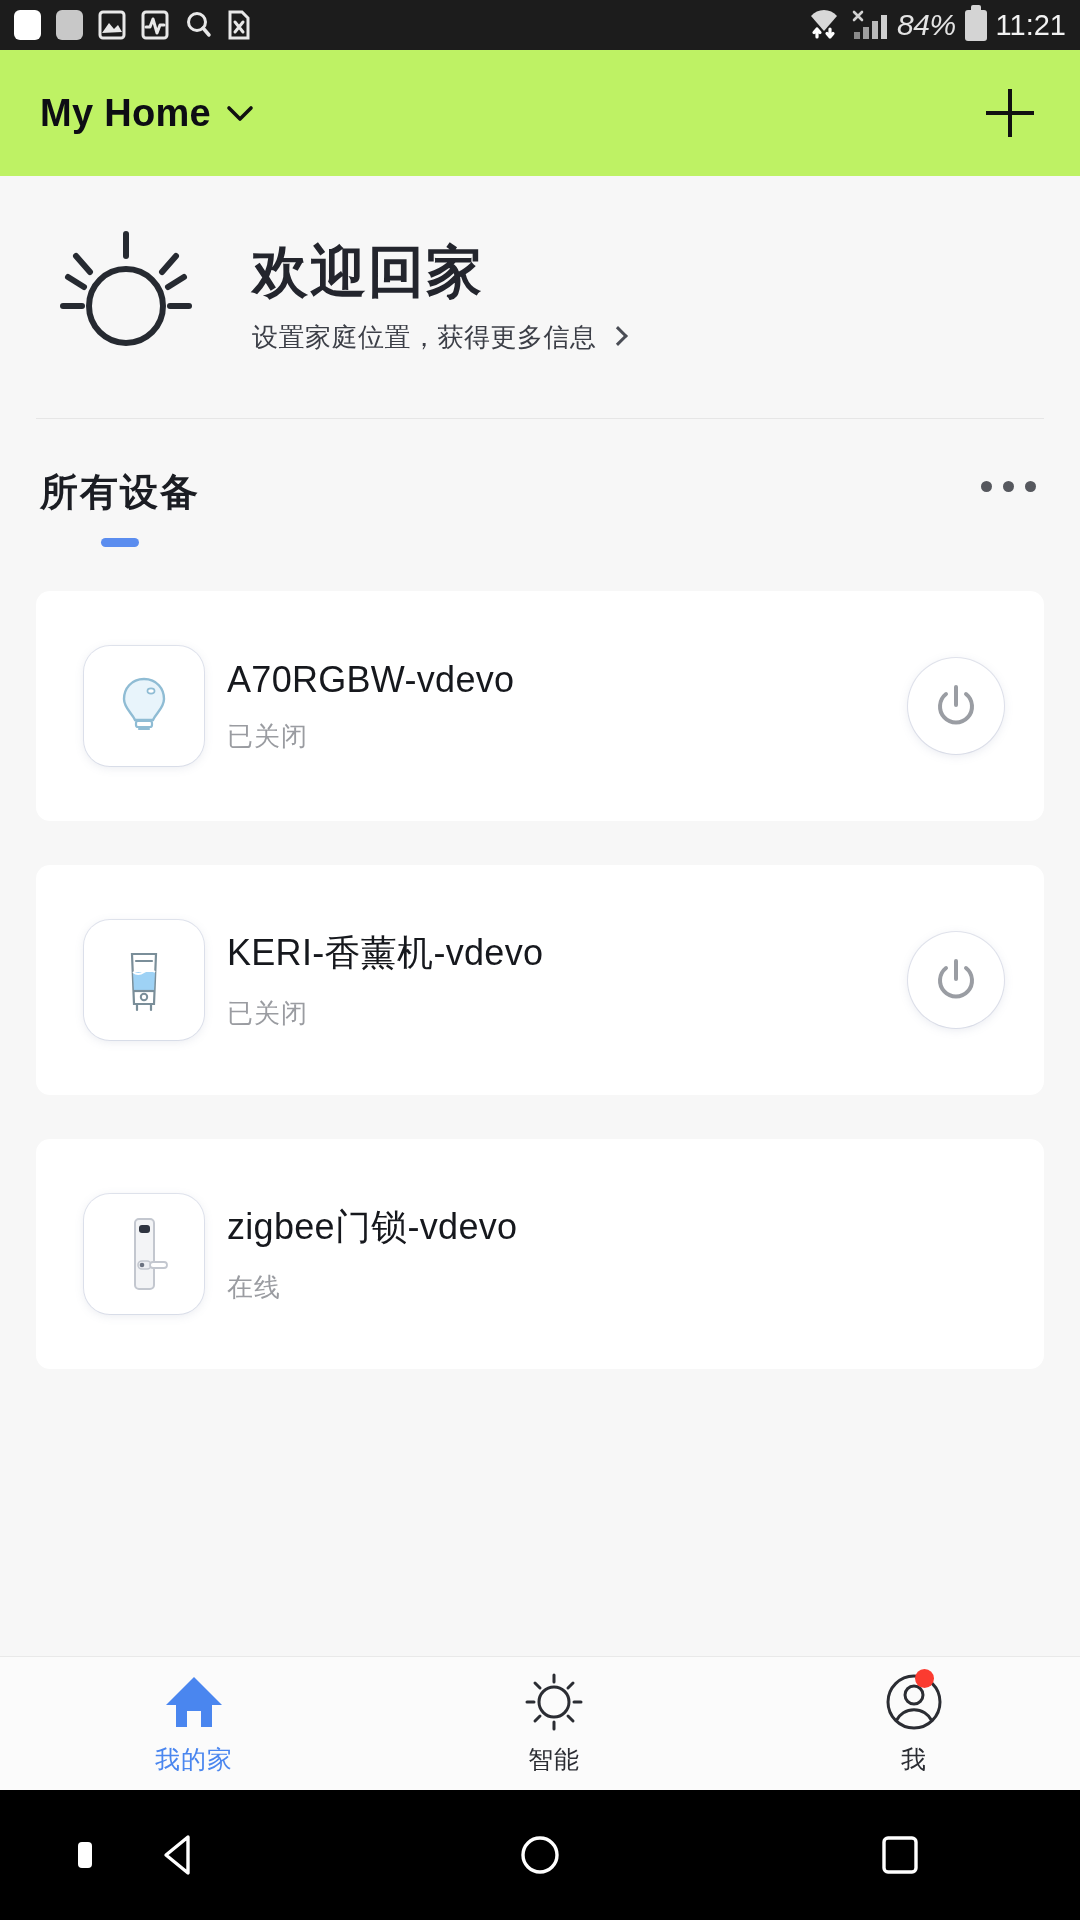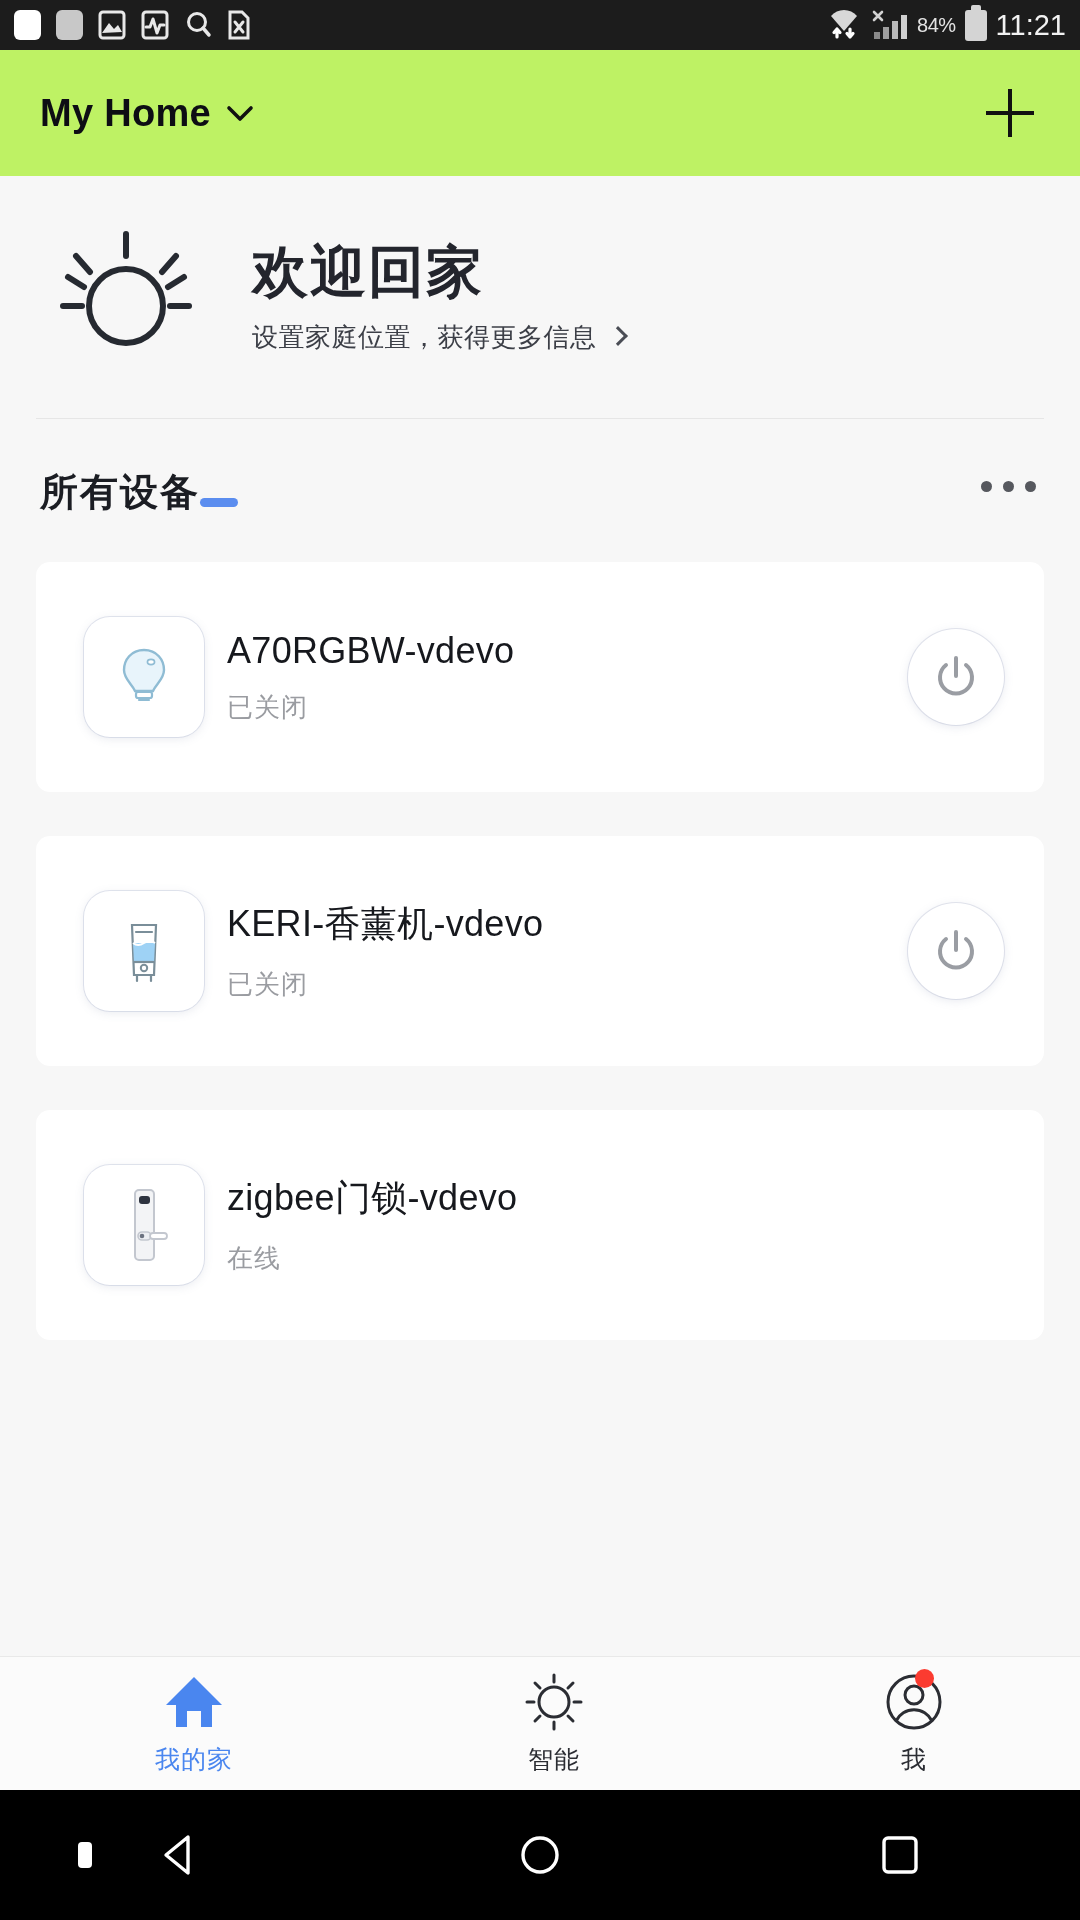--- a/index.html
+++ b/index.html
@@ -15,21 +15,21 @@
   .statusbar{
     height:50px; background:#1c1c1c; color:#e8e8e8;
     display:flex; align-items:center; justify-content:space-between;
     padding:0 14px;
   }
   .sb-left{ display:flex; align-items:center; gap:15px; }
   .sb-right{ display:flex; align-items:center; gap:9px; }
   .sb-sq{ width:27px; height:30px; border-radius:6px; }
   .sb-sq.white{ background:#ffffff; }
   .sb-sq.grey{ background:#c8c8c8; }
-  .sb-pct{ font-size:20px; letter-spacing:-0.5px; color:#e3e3e3; }
+  .sb-pct{ font-size:30px; letter-spacing:-0.5px; color:#e3e3e3;font-style:italic; }
   .sb-time{ font-size:29px; letter-spacing:0px; color:#f2f2f2; }
   .batt{
     width:22px; height:31px; border-radius:3px; background:#d4d4d4;
     position:relative;
   }
   .batt:before{
     content:""; position:absolute; top:-5px; left:6px;
     width:10px; height:5px; border-radius:2px 2px 0 0; background:#d4d4d4;
   }
 
@@ -68,21 +68,21 @@
     border-right:3px solid #4a4d55; border-top:3px solid #4a4d55;
     transform:rotate(45deg); margin-bottom:2px;
   }
   .divider{ height:1px; background:#e6e6e6; margin:0 36px; }
 
   
   .tabrow{
     display:flex; align-items:flex-start; justify-content:space-between;
     padding:48px 44px 0 40px;
   }
-  .tab{ display:flex; flex-direction:row; align-items:center; cursor:pointer;}
+  .tab{ display:flex; flex-direction:column; align-items:center; cursor:pointer;}
   .tab-label{ font-size:38px; font-weight:bold; color:#1b1d23; letter-spacing:2px;}
   .tab-underline{
     width:38px; height:9px; border-radius:5px; background:#5b8def; margin-top:20px;
   }
   .dots{ display:flex; gap:11px; padding-top:14px; cursor:pointer;}
   .dots span{ width:11px; height:11px; border-radius:50%; background:#56585e;}
 
   
   .cards{ padding:44px 36px 0 36px; }
   .card{

